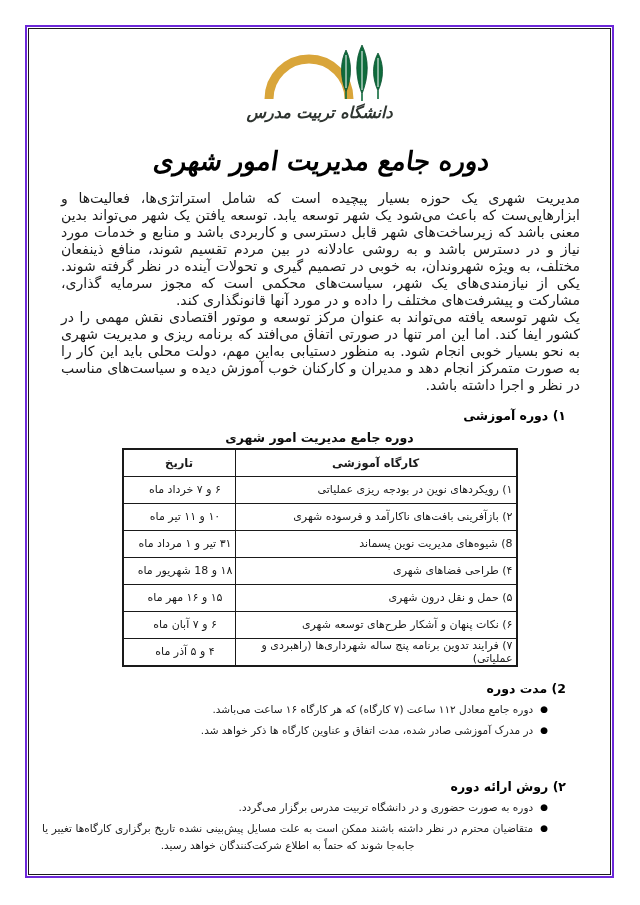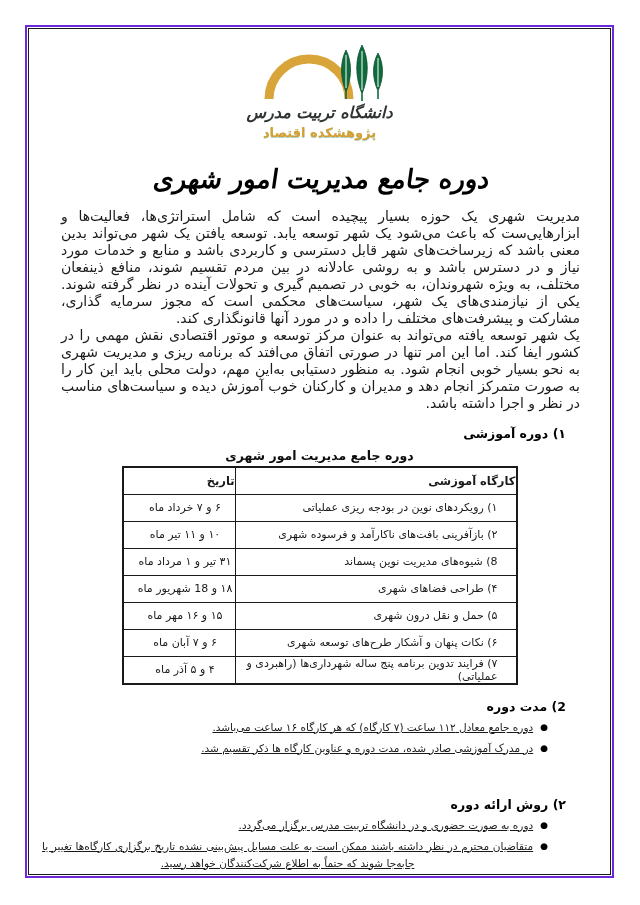--- a/index.html
+++ b/index.html
@@ -67,30 +67,30 @@
     border-collapse: collapse;
     border: 2px solid #1a1a1a;
     font-size: 11px;
   }
   .course-table th, .course-table td {
     border: 1px solid #1a1a1a;
     height: 27px; vertical-align: middle;
   }
   .col-workshop { width: 283px; }
   .col-date { width: 113px; }
-  .course-table th { font-weight: bold; text-align: right; font-size: 11.5px; }
-  td.cell-workshop { text-align: right; padding-right: 18px; padding-left: 4px; }
+  .course-table th { font-weight: bold; text-align: center; font-size: 11.5px; }
+  td.cell-workshop { text-align: right; padding-right: 3px; padding-left: 4px; }
   td.cell-date { text-align: center; padding-left: 12px; }
 
   
   .bullets { margin: 5px 62px 0 40px; font-size: 10.5px; line-height: 17px; }
   .bullets.wide { margin-left: 13px; }
   .bullet { display: flex; direction: rtl; gap: 7px; margin-top: 4px; }
   .bullet .dot { flex: 0 0 auto; font-size: 9px; line-height: 17px; color: #000; }
-  .bullet .txt { flex: 1 1 auto; text-align: right; text-decoration: underline; }
+  .bullet .txt { flex: 1 1 auto; text-align: right; }
   .bullet .txt.justify-center-last { text-align: justify; text-align-last: center; }
 </style>
 </head>
 <body>
 
 <div class="page">
   <div class="frame">
     <div class="frame-inner">
       <div class="content">
 
@@ -105,21 +105,20 @@
               <line x1="101" y1="49" x2="101" y2="56" stroke="#0F6B3C" stroke-width="1.6"></line>
               <path d="M117,2 C124,16 124,33 117,51 C110,33 110,16 117,2 Z" fill="#0F6B3C" stroke="#0a5230" stroke-width="0.8"></path>
               <line x1="117" y1="8" x2="117" y2="47" stroke="#ffffff" stroke-width="1"></line>
               <line x1="117" y1="51" x2="117" y2="58" stroke="#0F6B3C" stroke-width="1.6"></line>
               <path d="M133,10 C139,21 139,35 133,48 C127,35 127,21 133,10 Z" fill="#0F6B3C" stroke="#0a5230" stroke-width="0.8"></path>
               <line x1="133" y1="15" x2="133" y2="44" stroke="#ffffff" stroke-width="1"></line>
               <line x1="133" y1="48" x2="133" y2="56" stroke="#0F6B3C" stroke-width="1.6"></line>
             </g>
           </svg>
           <div class="uni-name">دانشگاه تربیت مدرس</div>
-          <div class="institute-name">پژوهشکده اقتصاد</div>
         </div>
 
         <div class="doc-title">دوره جامع مدیریت امور شهری</div>
 
         <div class="intro">
           <p>مدیریت شهری یک حوزه بسیار پیچیده است که شامل استراتژی‌ها، فعالیت‌ها و ابزارهایی‌ست که باعث می‌شود یک شهر توسعه یابد. توسعه یافتن یک شهر می‌تواند بدین معنی باشد که زیرساخت‌های شهر قابل دسترسی و کاربردی باشد و منابع و خدمات مورد نیاز و در دسترس باشد و به روشی عادلانه در بین مردم تقسیم شوند، منافع ذینفعان مختلف، به ویژه شهروندان، به خوبی در تصمیم گیری و تحولات آینده در نظر گرفته شوند. یکی از نیازمندی‌های یک شهر، سیاست‌های محکمی است که مجوز سرمایه گذاری، مشارکت و پیشرفت‌های مختلف را داده و در مورد آنها قانونگذاری کند.</p>
           <p>یک شهر توسعه یافته می‌تواند به عنوان مرکز توسعه و موتور اقتصادی نقش مهمی را در کشور ایفا کند. اما این امر تنها در صورتی اتفاق می‌افتد که برنامه ریزی و مدیریت شهری به نحو بسیار خوبی انجام شود. به منظور دستیابی به‌این مهم، دولت محلی باید این کار را به صورت متمرکز انجام دهد و مدیران و کارکنان خوب آموزش دیده و سیاست‌های مناسب در نظر و اجرا داشته باشد.</p>
         </div>
 
         <div class="sec-heading">۱) دوره آموزشی</div>
@@ -169,21 +168,21 @@
         </table>
 
         <div class="sec-heading">2) مدت دوره</div>
         <div class="bullets">
           <div class="bullet">
             <span class="dot">●</span>
             <span class="txt">دوره جامع معادل ۱۱۲ ساعت (۷ کارگاه) که هر کارگاه ۱۶ ساعت می‌باشد.</span>
           </div>
           <div class="bullet">
             <span class="dot">●</span>
-            <span class="txt">در مدرک آموزشی صادر شده، مدت دوره و عناوین کارگاه ها ذکر تقسیم شد.</span>
+            <span class="txt">در مدرک آموزشی صادر شده، مدت اتفاق و عناوین کارگاه ها ذکر خواهد شد.</span>
           </div>
         </div>
 
         <div class="sec-heading" style="margin-top:40px;">۲) روش ارائه دوره</div>
         <div class="bullets wide">
           <div class="bullet">
             <span class="dot">●</span>
             <span class="txt">دوره به صورت حضوری و در دانشگاه تربیت مدرس برگزار می‌گردد.</span>
           </div>
           <div class="bullet">

